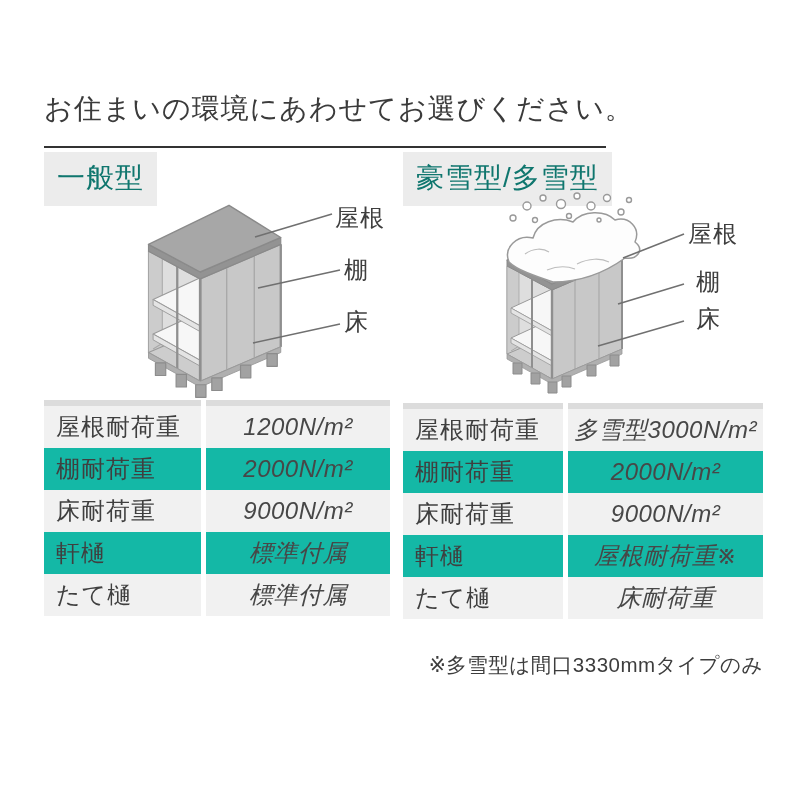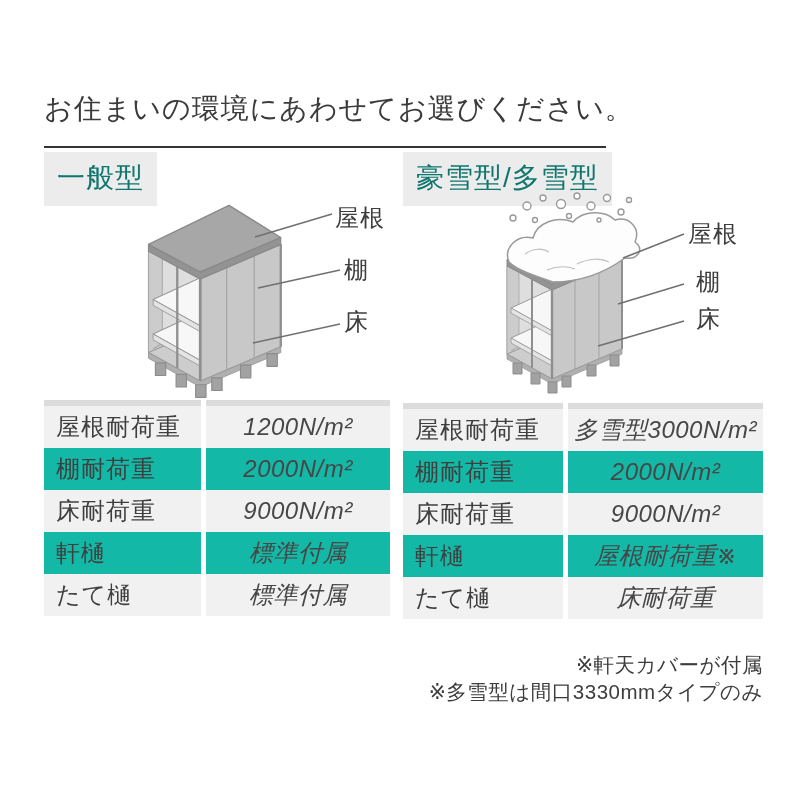--- a/index.html
+++ b/index.html
@@ -245,15 +245,14 @@
         <div class="cell label-cell">たて樋</div>
         <div class="col-gap"></div>
         <div class="cell value-cell">
           <div>床耐荷重</div>
         </div>
       </div>
     </div>
 </div>
 
 <div class="footnotes">
-    <div class="footnote">※軒天カバーが付属</div>
     <div class="footnote">※多雪型は間口3330mmタイプのみ</div>
   </div>
 
 </body></html>

